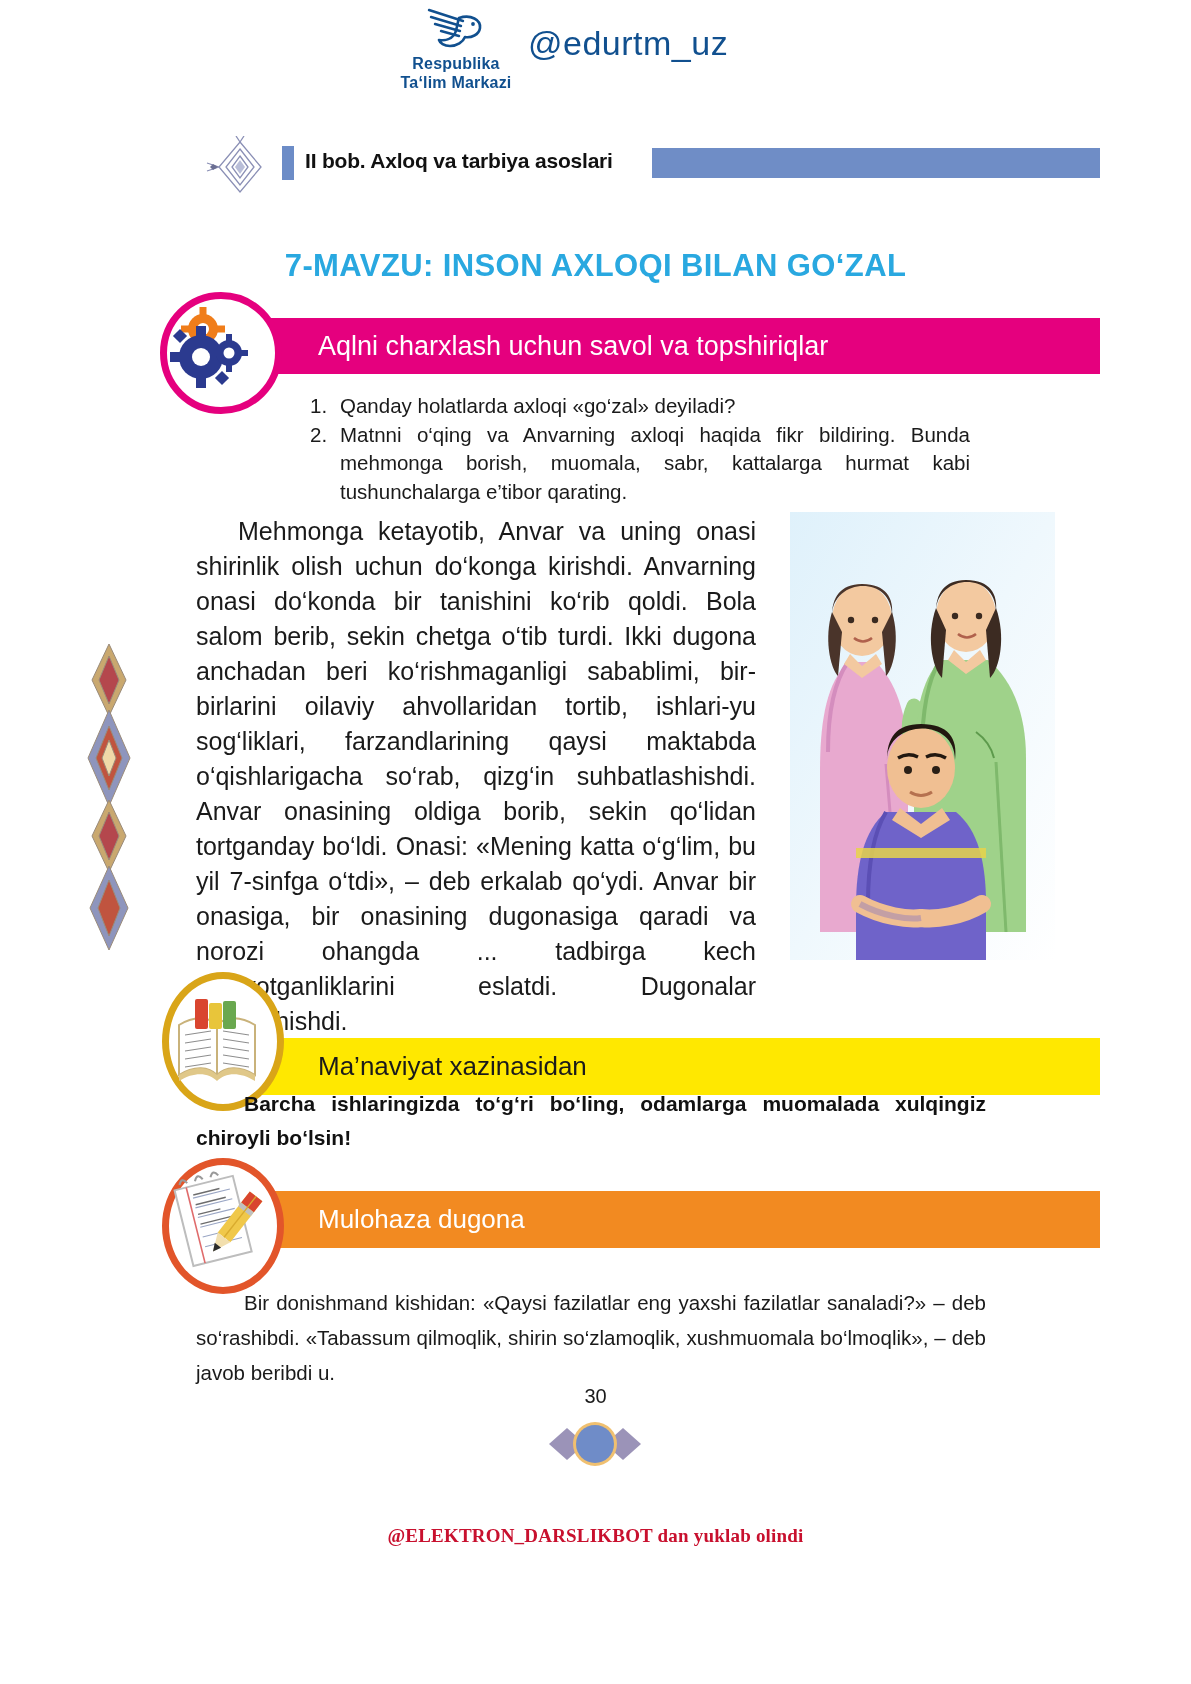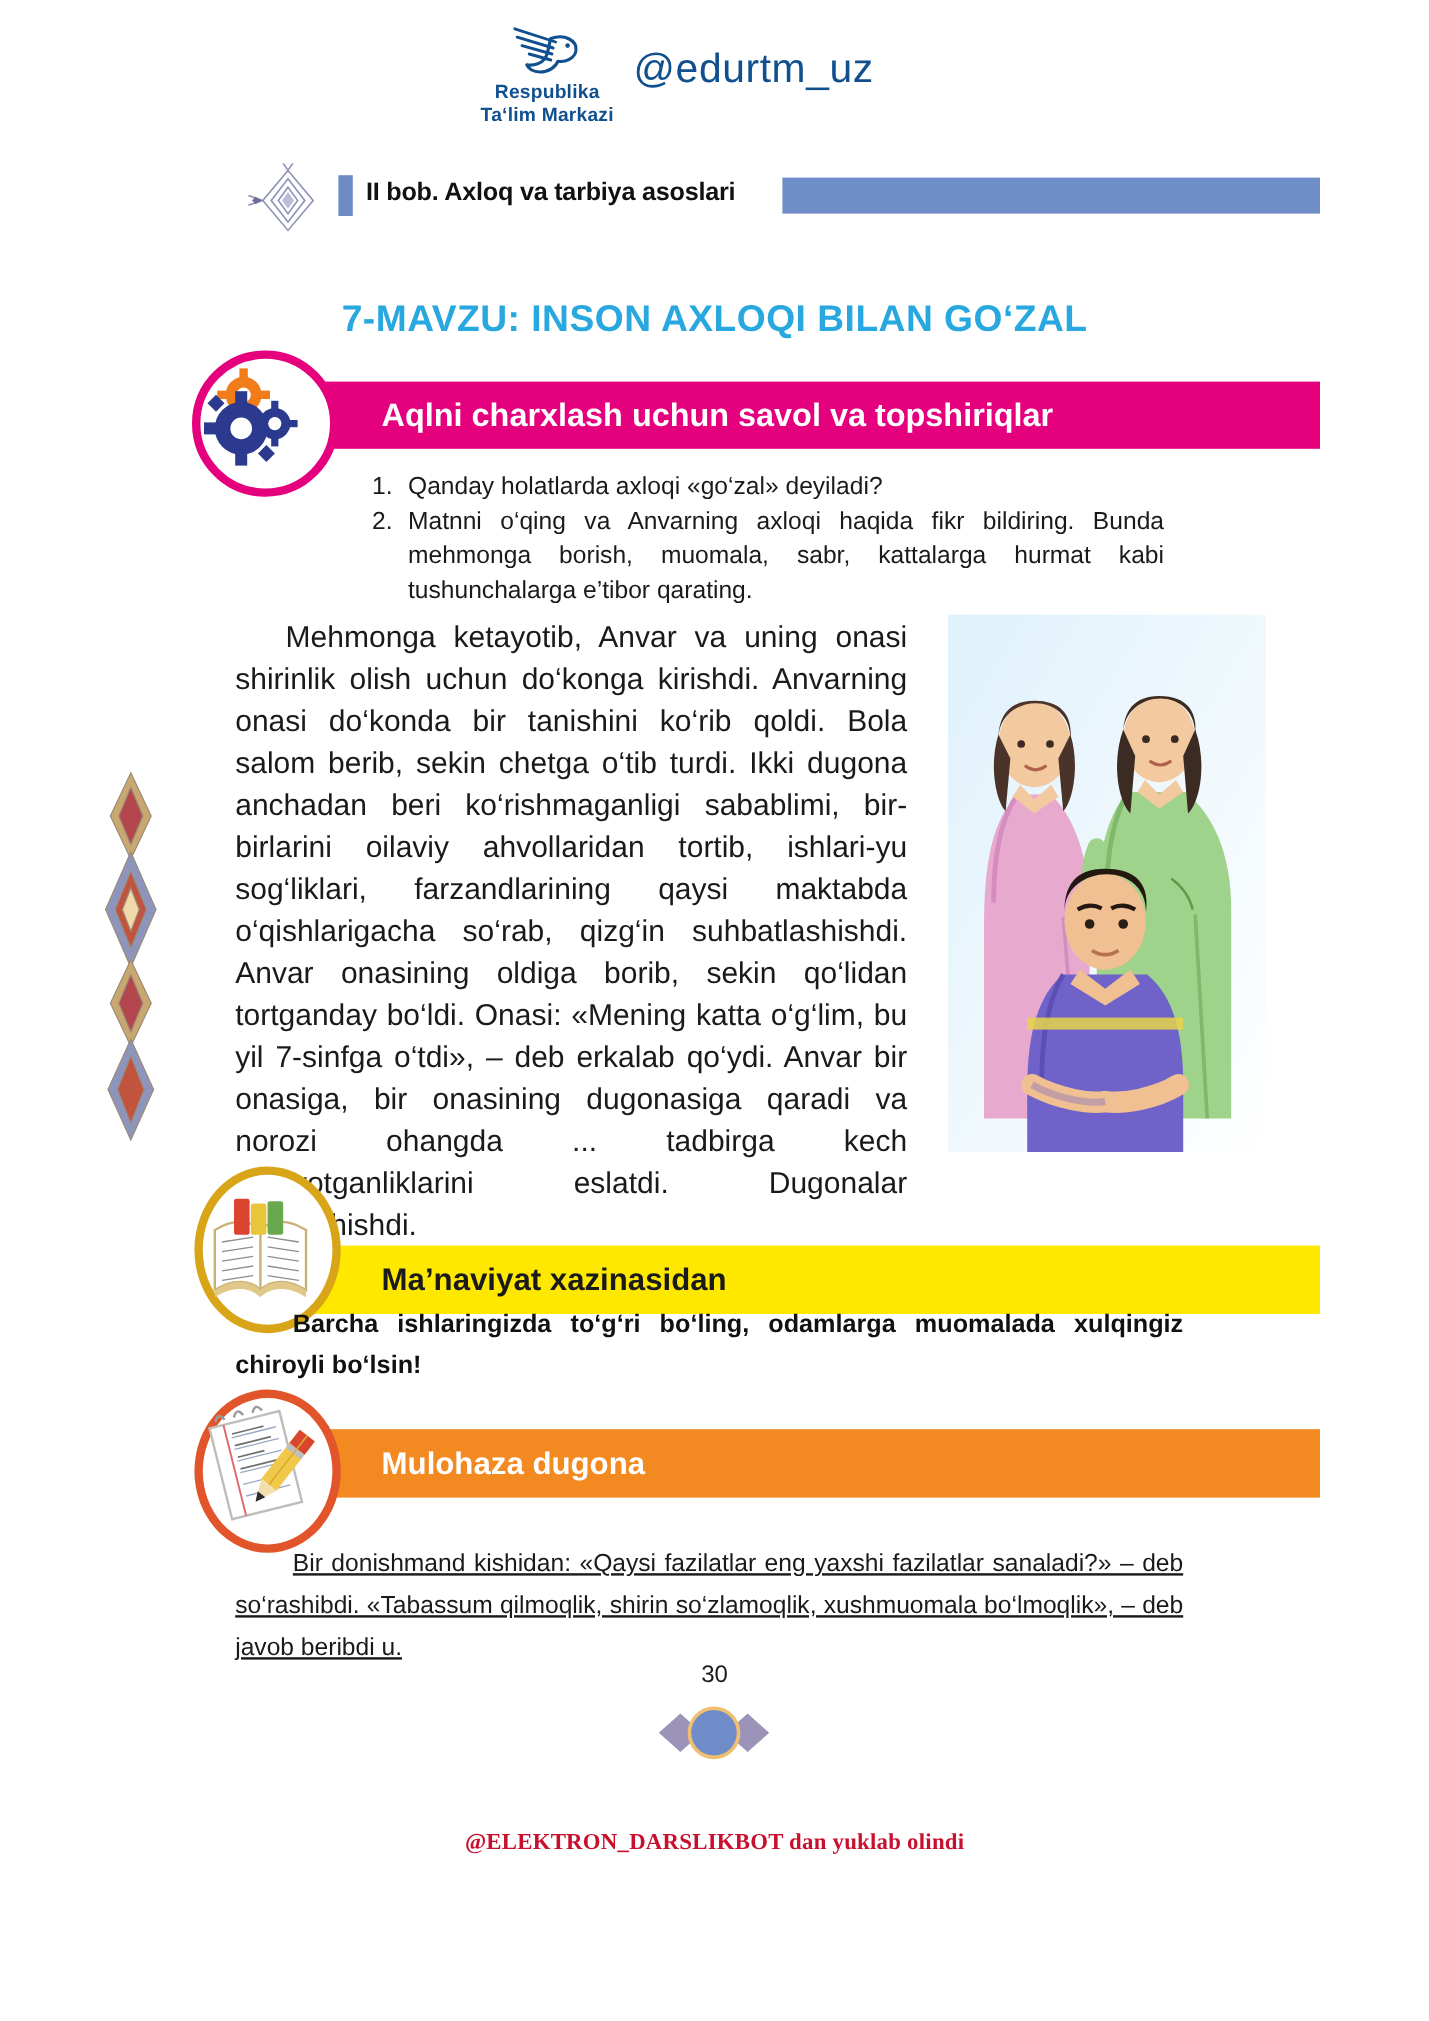--- a/index.html
+++ b/index.html
@@ -4,21 +4,21 @@
 <style>
   html,body{margin:0;padding:0;}
   body{
     width:1191px;height:1684px;background:#ffffff;
     font-family:"Liberation Sans", sans-serif;
     position:relative;overflow:hidden;
   }
   .page{position:relative;width:1191px;height:1684px;}
 
   
-  .hdr{position:absolute;left:0;top:14px;width:1191px;height:110px;}
+  .hdr{position:absolute;left:0;top:0;width:1191px;height:110px;}
   .logo-wrap{position:absolute;left:396px;top:4px;width:120px;text-align:center;}
   .logo-bird{width:66px;height:50px;display:block;margin:0 auto;}
   .logo-l1,.logo-l2{
     color:#11508f;font-weight:bold;font-size:16px;line-height:19px;
     letter-spacing:.2px;
   }
   .handle{
     position:absolute;left:528px;top:24px;
     color:#11508f;font-size:34px;font-weight:normal;letter-spacing:.5px;
   }
@@ -35,21 +35,21 @@
   .chap-bar{position:absolute;left:652px;top:6px;width:448px;height:30px;background:#6f8dc6;}
 
   
   .maintitle{
     position:absolute;left:0;top:248px;width:1191px;text-align:center;
     font-size:31px;font-weight:bold;color:#29a8e0;letter-spacing:.4px;
   }
 
   
   .banner{position:absolute;height:56px;display:flex;align-items:center;}
-  .banner .btxt{font-weight:bold;white-space:nowrap;}
+  .banner .btxt{font-weight:normal;white-space:nowrap;}
   .banner-pink{left:262px;top:318px;width:838px;background:#e5007e;}
   .banner-pink .btxt{color:#fff;font-size:27px;padding-left:56px;}
   .banner-yellow{left:262px;top:1007px;width:838px;background:#ffe800;height:57px;margin-top:31px;}
   .banner-yellow .btxt{color:#1a1a1a;font-size:26px;padding-left:56px;}
   .banner-orange{left:262px;top:1191px;width:838px;background:#f28a21;height:57px;}
   .banner-orange .btxt{color:#fff;font-size:26px;padding-left:56px;}
 
   .badge{position:absolute;border-radius:50%;}
   .badge-pink{left:160px;top:292px;width:108px;height:108px;
     border:7px solid #e5007e;background:#fff;}
@@ -72,21 +72,21 @@
   .story .first{display:inline-block;width:42px;}
 
   .quote{
     position:absolute;left:196px;top:1087px;width:790px;
     font-size:21px;line-height:34px;font-weight:bold;color:#111;text-align:justify;
   }
   .quote .first{display:inline-block;width:48px;}
 
   .reflect{
     position:absolute;left:196px;top:1285px;width:790px;
-    font-size:20.5px;line-height:35px;color:#1a1a1a;text-align:justify;text-decoration:underline;
+    font-size:20.5px;line-height:35px;color:#1a1a1a;text-align:justify;
   }
   .reflect .first{display:inline-block;width:48px;}
 
   
   .illus{position:absolute;left:790px;top:512px;width:265px;height:448px;}
 
   
   .orn-side{position:absolute;left:78px;top:640px;width:62px;height:320px;}
 
   

